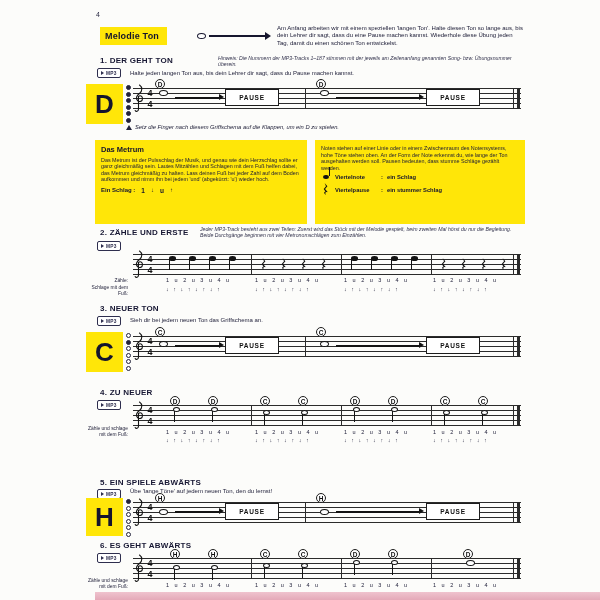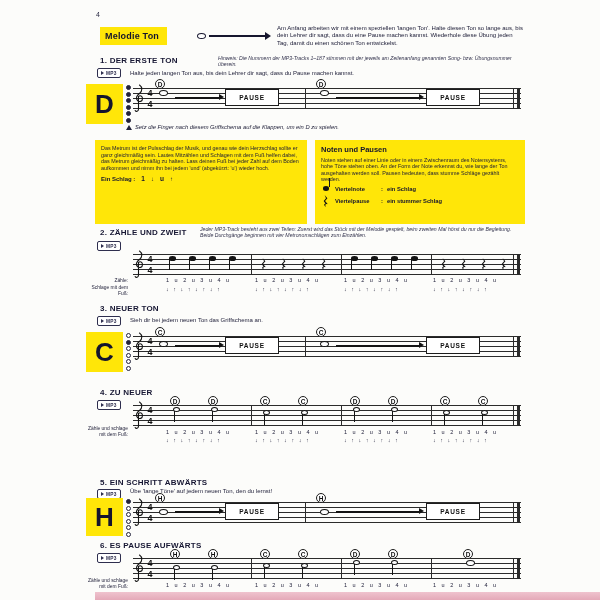--- a/index.html
+++ b/index.html
@@ -59,21 +59,21 @@
 
 <div id="page">
 
   <div class="abs pagenum" style="left:96px;top:11px">4</div>
 
   <div class="abs titletag" style="left:100px;top:27px">Melodie Ton</div>
   <span class="abs wn-ic" style="left:197px;top:33px"></span>
   <div class="abs harrow2" style="left:209px;top:35px;width:56px"></div>
   <div class="abs intro" style="left:277px;top:25px;width:246px">Am Anfang arbeiten wir mit einem speziellen 'langen Ton'. Halte diesen Ton so lange aus, bis dein Lehrer dir sagt, dass du eine Pause machen kannst. Wiederhole diese Übung jeden Tag, damit du einen schönen Ton entwickelst.</div>
 
-  <div class="abs h1" style="left:100px;top:56px"><span>1.</span> <span>DER ERSTE TON</span></div>
+  <div class="abs h1" style="left:100px;top:56px"><span>1.</span> <span>DER GEHT TON</span></div>
   <div class="abs hinweis" style="left:218px;top:55px;width:304px">Hinweis: Die Nummern der MP3-Tracks 1–187 stimmen mit der jeweils am Zeilenanfang genannten Song- bzw. Übungsnummer überein.</div>
   <div class="abs badge" style="left:97px;top:68px">
       <span class="bdot"></span>
       <span>MP3</span>
     </div>
   <div class="abs body" style="left:130px;top:70px">Halte jeden langen Ton aus, bis dein Lehrer dir sagt, dass du Pause machen kannst.</div>
 
   <div class="abs bignote" style="top:84px;height:40px">
       <span>D</span>
     </div>
@@ -106,50 +106,50 @@
     <div class="barline" style="left:380px"></div>
     <div class="barline thick" style="left:384px"></div>
   </div>
 
   <div class="abs caption" style="left:126px;top:124px">
       <span class="tri-up"></span>
       <span>Setz die Finger nach diesem Griffschema auf die Klappen, um ein D zu spielen.</span>
     </div>
 
   <div class="abs infobox" style="left:95px;top:140px;width:212px;height:84px">
+    <div class="t">Das Metrum</div>
     <div class="x">Das Metrum ist der Pulsschlag der Musik, und genau wie dein Herzschlag sollte er ganz gleichmäßig sein. Lautes Mitzählen und Schlagen mit dem Fuß helfen dabei, das Metrum gleichmäßig zu halten. Lass deinen Fuß bei jeder Zahl auf dem Boden aufkommen und nimm ihn bei jedem 'und' (abgekürzt: 'u') wieder hoch.</div>
     <div class="beatrow">
       <span class="bl">Ein Schlag :</span>
       <span class="bn">1</span>
       <span class="ar">↓</span>
       <span class="bn">u</span>
       <span class="ar">↑</span>
     </div>
   </div>
 
   <div class="abs infobox" style="left:315px;top:140px;width:210px;height:84px">
-    <div class="t">Noten und Pausen</div>
     <div class="x">Noten stehen auf einer Linie oder in einem Zwischenraum des Notensystems, hohe Töne stehen oben. An der Form der Note erkennst du, wie lange der Ton ausgehalten werden soll. Pausen bedeuten, dass stumme Schläge gezählt werden.</div>
     <div class="nrow">
       <span class="qn-ic"></span>
       <span class="nl">Viertelnote</span>
       <span>:</span>
       <span class="nv">ein Schlag</span>
     </div>
     <div class="nrow">
       <svg width="6" height="13" viewBox="0 0 6 14" style="margin:0 2px">
           <path d="M1.5 0 L4.5 3.5 L2 6.5 L5 10 C2.5 9 1.5 10.5 3 13 C0.5 11.5 0.5 9 2.5 9.5 L0.5 6.5 L3 3.5 Z" fill="#131313"></path>
         </svg>
       <span class="nl">Viertelpause</span>
       <span>:</span>
       <span class="nv">ein stummer Schlag</span>
     </div>
   </div>
 
-  <div class="abs h1" style="left:100px;top:228px"><span>2.</span> <span>ZÄHLE UND ZWEIT</span></div>
+  <div class="abs h1" style="left:100px;top:228px"><span>2.</span> <span>ZÄHLE UND ERSTE</span></div>
   <div class="abs hinweis" style="left:200px;top:226px;width:322px">Jeder MP3-Track besteht aus zwei Teilen: Zuerst wird das Stück mit der Melodie gespielt, beim zweiten Mal hörst du nur die Begleitung. Beide Durchgänge beginnen mit vier Metronomschlägen zum Einzählen.</div>
   <div class="abs badge" style="left:97px;top:241px">
       <span class="bdot"></span>
       <span>MP3</span>
     </div>
 
   <div class="staff" style="left:133px;top:254px">
     <svg class="clef" width="11" height="29" viewBox="0 0 11 29">
         <path d="M5.5 1 C8.5 3 8.5 7.5 5.5 9.5 C2.5 11.5 1.5 14.5 3.5 16.5 C5.5 18.5 8.5 17.5 8.5 14.5 C8.5 12 6 11 4.5 12.5 L4.5 25 C4.5 27.5 2 28 1.2 26.5" fill="none" stroke="#131313" stroke-width="1.1" stroke-linecap="round"></path>
       </svg>
@@ -295,21 +295,21 @@
       <span class="countcell">1 u 2 u 3 u 4 u</span>
       <span class="countcell">1 u 2 u 3 u 4 u</span>
   </div>
   <div class="abs countrow" style="left:161px;top:437px">
     <span class="tapcell">↓ ↑ ↓ ↑ ↓ ↑ ↓ ↑</span>
       <span class="tapcell">↓ ↑ ↓ ↑ ↓ ↑ ↓ ↑</span>
       <span class="tapcell">↓ ↑ ↓ ↑ ↓ ↑ ↓ ↑</span>
       <span class="tapcell">↓ ↑ ↓ ↑ ↓ ↑ ↓ ↑</span>
   </div>
 
-  <div class="abs h1" style="left:100px;top:478px"><span>5.</span> <span>EIN SCHRITT ABWÄRTS</span></div>
+  <div class="abs h1" style="left:100px;top:478px"><span>5.</span> <span>EIN SPIELE ABWÄRTS</span></div>
   <div class="abs badge" style="left:97px;top:489px">
       <span class="bdot"></span>
       <span>MP3</span>
     </div>
   <div class="abs body" style="left:130px;top:488px">Übe 'lange Töne' auf jedem neuen Ton, den du lernst!</div>
 
   <div class="abs bignote" style="top:498px;height:38px">
       <span>H</span>
     </div>
   <div class="abs fingers" style="left:124px;top:499px">
@@ -335,21 +335,21 @@
     <div class="pausebox" style="left:92px">PAUSE</div>
     <div class="barline" style="left:172px"></div>
     <div class="ncircle" style="left:183px;top:-9px">H</div>
     <div class="wnote" style="left:187px;top:7px"></div>
     <div class="harrow" style="left:203px;width:83px"></div>
     <div class="pausebox" style="left:293px">PAUSE</div>
     <div class="barline" style="left:380px"></div>
     <div class="barline thick" style="left:384px"></div>
   </div>
 
-  <div class="abs h1" style="left:100px;top:541px"><span>6.</span> <span>ES PAUSE AUFWÄRTS</span></div>
+  <div class="abs h1" style="left:100px;top:541px"><span>6.</span> <span>ES GEHT ABWÄRTS</span></div>
   <div class="abs badge" style="left:97px;top:553px">
       <span class="bdot"></span>
       <span>MP3</span>
     </div>
 
   <div class="staff" style="left:133px;top:558px">
     <svg class="clef" width="11" height="29" viewBox="0 0 11 29">
         <path d="M5.5 1 C8.5 3 8.5 7.5 5.5 9.5 C2.5 11.5 1.5 14.5 3.5 16.5 C5.5 18.5 8.5 17.5 8.5 14.5 C8.5 12 6 11 4.5 12.5 L4.5 25 C4.5 27.5 2 28 1.2 26.5" fill="none" stroke="#131313" stroke-width="1.1" stroke-linecap="round"></path>
       </svg>
     <div class="timesig">

